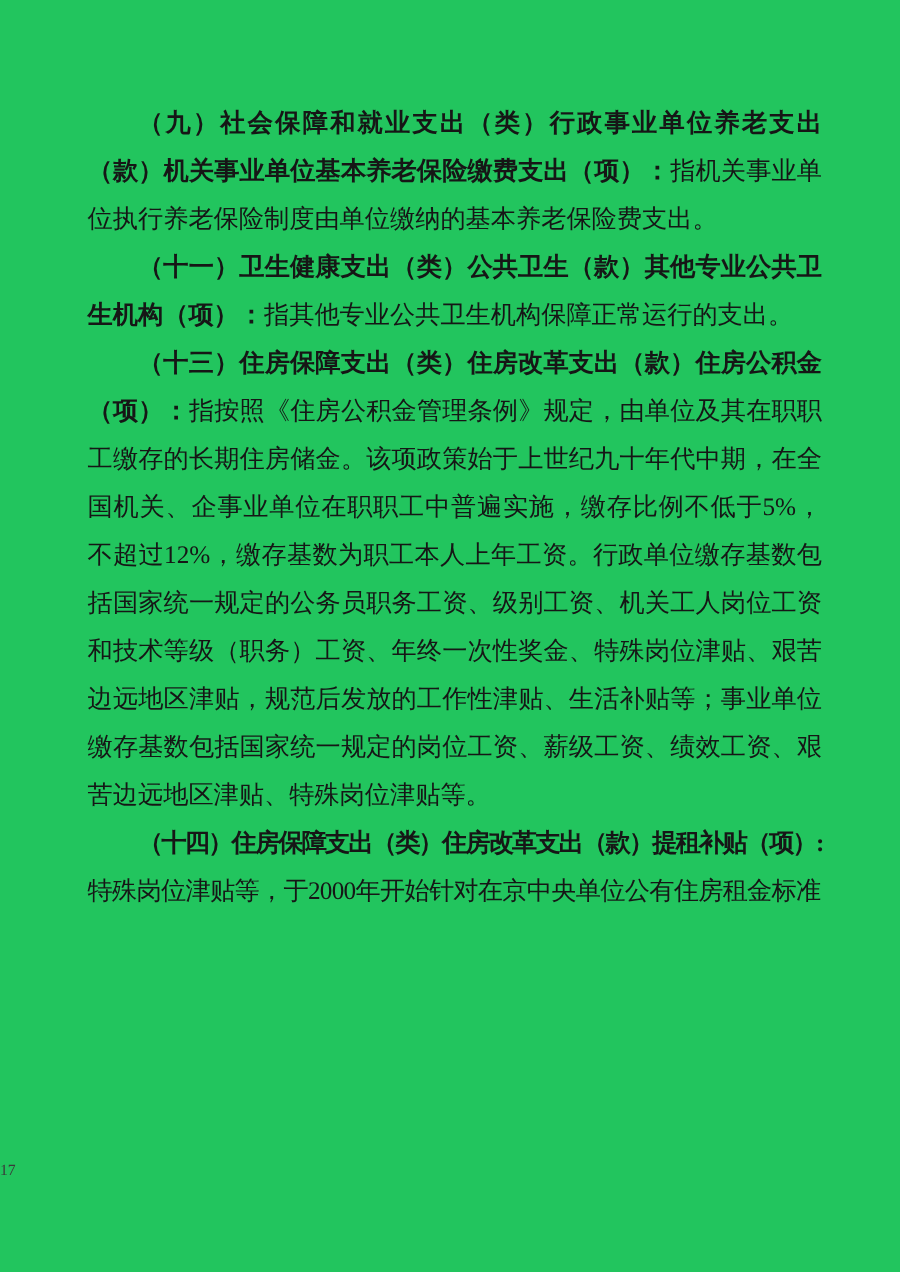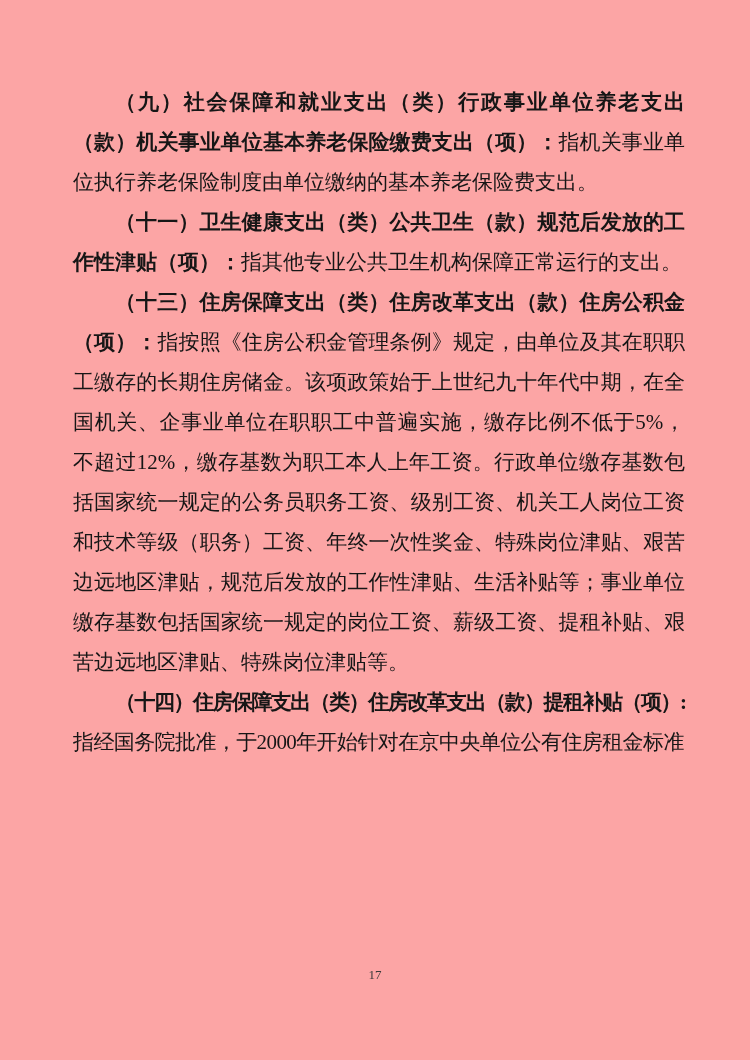--- a/index.html
+++ b/index.html
@@ -10,21 +10,21 @@
   body {
     width: 750px;
     height: 1060px;
     position: relative;
     overflow: hidden;
     font-family: "Liberation Serif", "DejaVu Serif", serif;
   }
   .page {
     position: absolute;
     inset: 0;
-    background: #fca5a5;
+    background: #22c55e;
   }
   .content {
     position: absolute;
     left: 73px;
     top: 82px;
     width: 612px;
     font-size: 21px;
     line-height: 40px;
     color: #161616;
     text-align: justify;
@@ -45,49 +45,48 @@
     letter-spacing: -2px;
   }
   .tight-body {
     letter-spacing: -0.6px;
   }
   .page-number {
     position: absolute;
     top: 966px;
     left: 0;
     width: 100%;
-    text-align: center;
     font-size: 13px;
     line-height: 18px;
     color: #3a3a3a;
     font-family: "Liberation Serif", "DejaVu Serif", serif;
   }
 </style>
 </head>
 <body>
 
 <div class="page">
 
   <div class="content">
 
     <p class="para">
       <span class="lead">（九）社会保障和就业支出（类）行政事业单位养老支出（款）机关事业单位基本养老保险缴费支出（项）：</span><span>指机关事业单位执行养老保险制度由单位缴纳的基本养老保险费支出。</span>
     </p>
 
 
     <p class="para">
-      <span class="lead">（十一）卫生健康支出（类）公共卫生（款）规范后发放的工作性津贴（项）：</span><span>指其他专业公共卫生机构保障正常运行的支出。</span>
+      <span class="lead">（十一）卫生健康支出（类）公共卫生（款）其他专业公共卫生机构（项）：</span><span>指其他专业公共卫生机构保障正常运行的支出。</span>
     </p>
 
 
     <p class="para">
-      <span class="lead">（十三）住房保障支出（类）住房改革支出（款）住房公积金（项）：</span><span>指按照《住房公积金管理条例》规定，由单位及其在职职工缴存的长期住房储金。该项政策始于上世纪九十年代中期，在全国机关、企事业单位在职职工中普遍实施，缴存比例不低于5%，不超过12%，缴存基数为职工本人上年工资。行政单位缴存基数包括国家统一规定的公务员职务工资、级别工资、机关工人岗位工资和技术等级（职务）工资、年终一次性奖金、特殊岗位津贴、艰苦边远地区津贴，规范后发放的工作性津贴、生活补贴等；事业单位缴存基数包括国家统一规定的岗位工资、薪级工资、提租补贴、艰苦边远地区津贴、特殊岗位津贴等。</span>
+      <span class="lead">（十三）住房保障支出（类）住房改革支出（款）住房公积金（项）：</span><span>指按照《住房公积金管理条例》规定，由单位及其在职职工缴存的长期住房储金。该项政策始于上世纪九十年代中期，在全国机关、企事业单位在职职工中普遍实施，缴存比例不低于5%，不超过12%，缴存基数为职工本人上年工资。行政单位缴存基数包括国家统一规定的公务员职务工资、级别工资、机关工人岗位工资和技术等级（职务）工资、年终一次性奖金、特殊岗位津贴、艰苦边远地区津贴，规范后发放的工作性津贴、生活补贴等；事业单位缴存基数包括国家统一规定的岗位工资、薪级工资、绩效工资、艰苦边远地区津贴、特殊岗位津贴等。</span>
     </p>
 
     <p class="para">
-      <span class="lead tight-lead">（十四）住房保障支出（类）住房改革支出（款）提租补贴（项）:</span><span class="tight-body">指经国务院批准，于2000年开始针对在京中央单位公有住房租金标准</span>
+      <span class="lead tight-lead">（十四）住房保障支出（类）住房改革支出（款）提租补贴（项）:</span><span class="tight-body">特殊岗位津贴等，于2000年开始针对在京中央单位公有住房租金标准</span>
     </p>
 
   </div>
 
   <div class="page-number">17</div>
 
 </div>
 
 </body></html>

